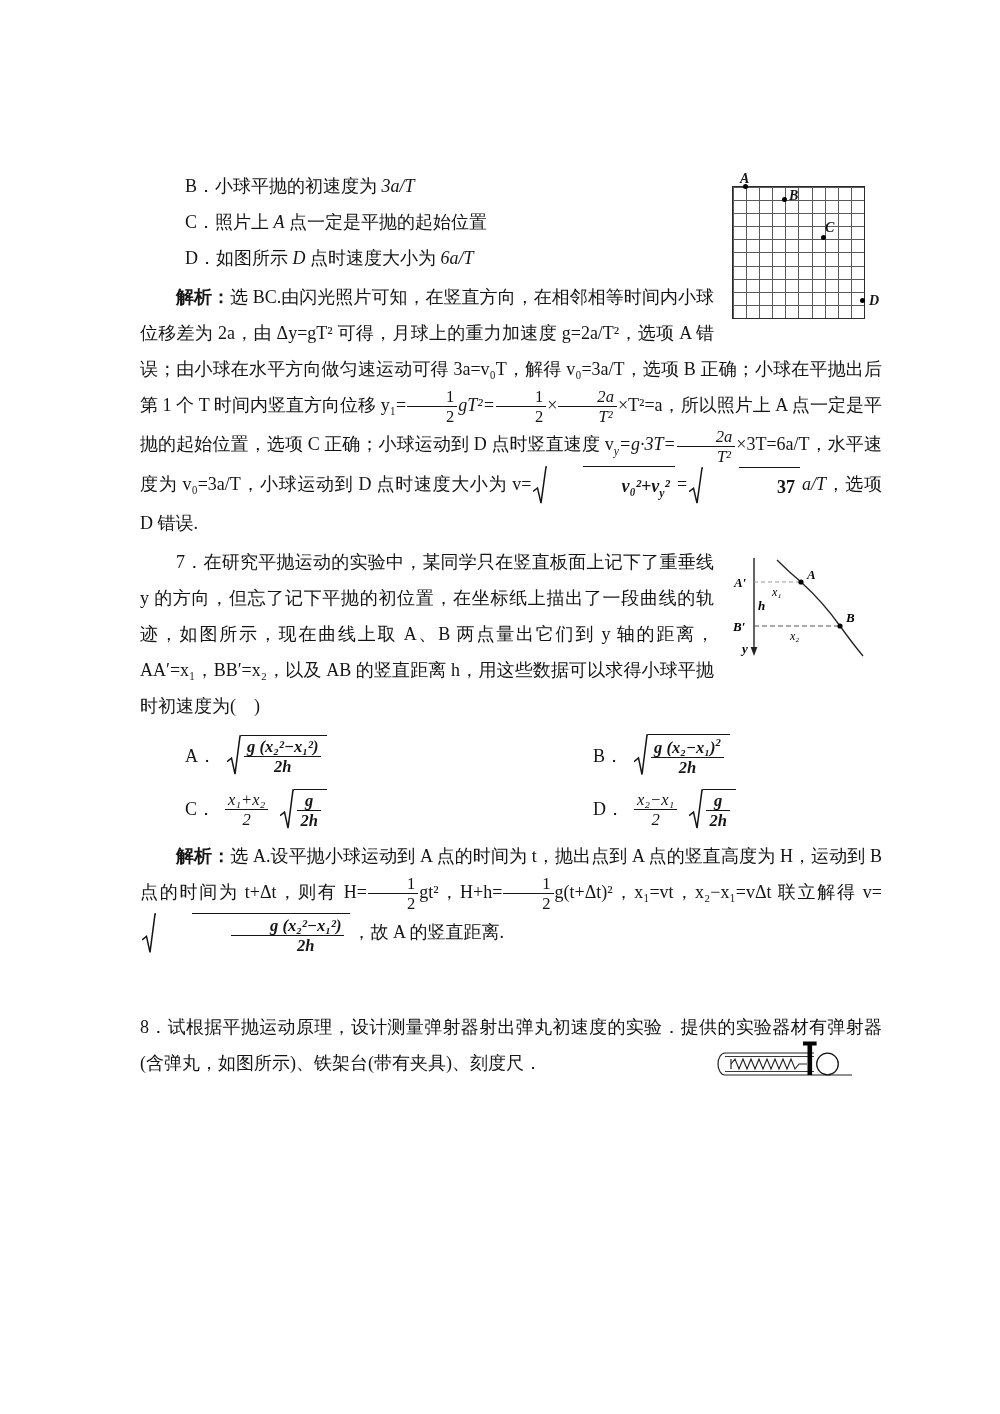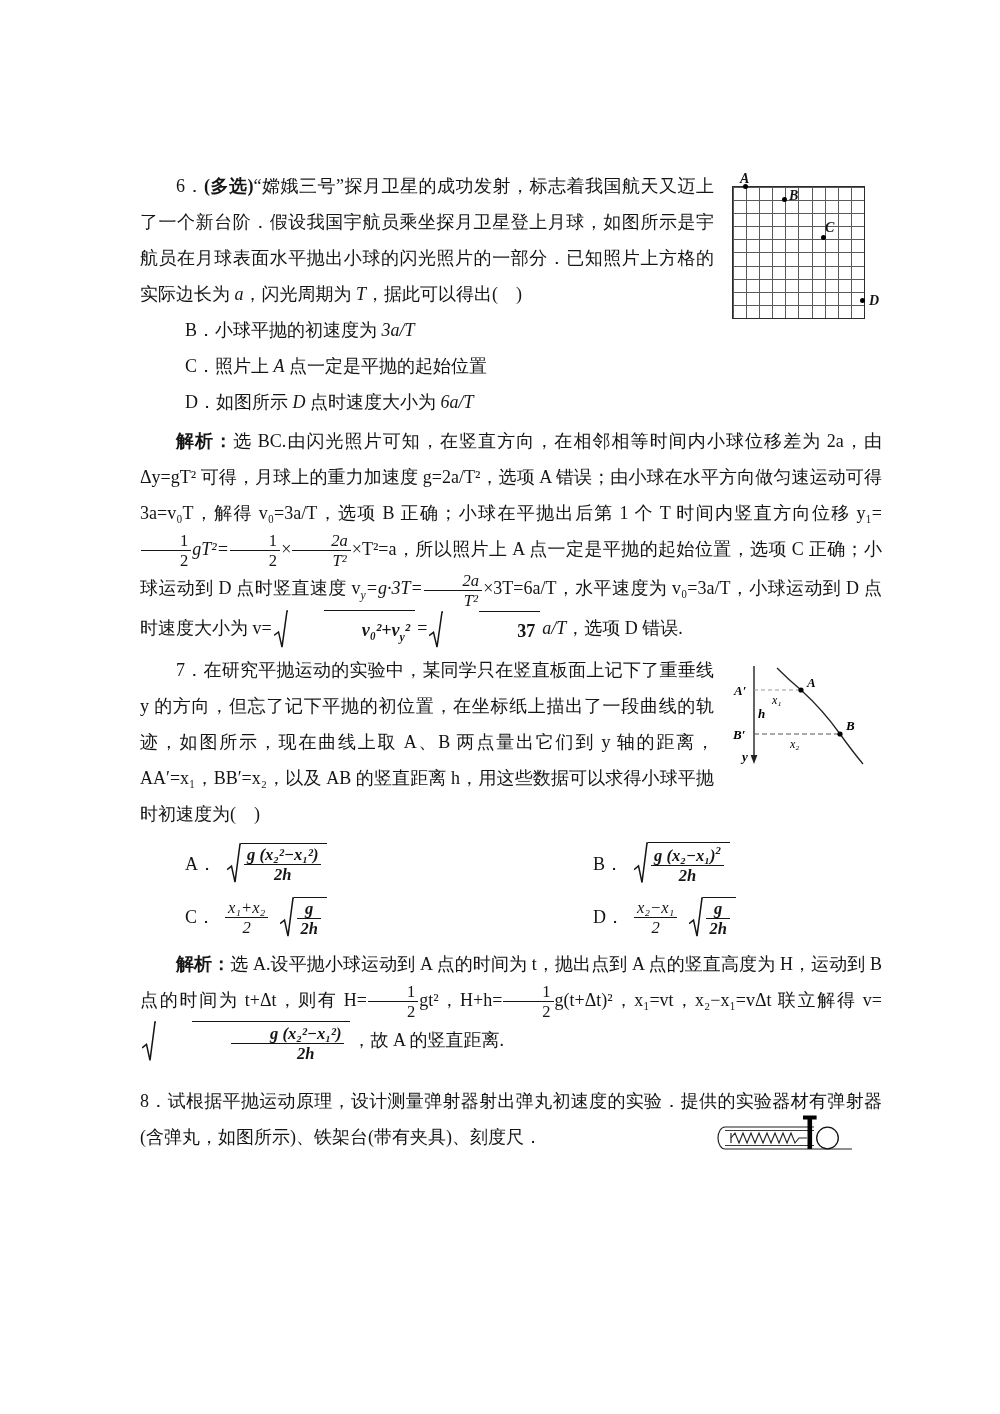--- a/index.html
+++ b/index.html
@@ -33,44 +33,41 @@
   .fig1{float:right;width:158px;height:154px;position:relative;margin:4px 0 6px 10px;}
   .gridbox{position:absolute;left:8px;top:14px;width:131px;height:131px;border:1.6px solid #2b2b2b;
     background-image:
       repeating-linear-gradient(to right,#5a5a5a 0 1px,transparent 1px 13.1px),
       repeating-linear-gradient(to bottom,#5a5a5a 0 1px,transparent 1px 13.1px);}
   .gdot{position:absolute;width:5px;height:5px;border-radius:50%;background:#000;}
   .glabel{position:absolute;font-style:italic;font-weight:700;font-size:14px;line-height:1;}
   
   .fig2{float:right;width:160px;height:118px;margin:2px 0 2px 8px;}
   
-  .q8{position:relative;margin-top:20px;}
+  .q8{position:relative;margin-top:54px;}
   .fig3{position:absolute;right:24px;top:30px;width:147px;height:54px;}
   svg text{font-family:"Liberation Serif","DejaVu Serif",serif;}
 </style>
 </head>
 <body>
 
 <div class="page">
 
   <section>
     <div class="fig1">
       <div class="gridbox"></div>
       <span class="glabel" style="left:16px;top:0;">A</span>
       <span class="gdot" style="left:19px;top:12px;"></span>
       <span class="glabel" style="left:65px;top:17px;">B</span>
       <span class="gdot" style="left:58px;top:25px;"></span>
       <span class="glabel" style="left:101px;top:49px;">C</span>
       <span class="gdot" style="left:97px;top:63px;"></span>
       <span class="glabel" style="left:145px;top:122px;">D</span>
       <span class="gdot" style="left:136px;top:126px;"></span>
     </div>
-    <p class="para indent">
-      <span>6．</span><span class="bold">(多选)</span><span>“嫦娥三号”探月卫星的成功发射，标志着我国航天又迈上了一个新台阶．假设我国宇航员乘坐探月卫星登上月球，如图所示是宇航员在月球表面水平抛出小球的闪光照片的一部分．已知照片上方格的实际边长为 </span><span class="vr">a</span><span>，闪光周期为 </span><span class="vr">T</span><span>，据此可以得出(　)</span>
-    </p>
     <div class="opt">
       <span>B．</span><span>小球平抛的初速度为 </span><span class="vr">3a/T</span>
     </div>
     <div class="opt">
       <span>C．</span><span>照片上 </span><span class="vr">A</span><span> 点一定是平抛的起始位置</span>
     </div>
     <div class="opt">
       <span>D．</span><span>如图所示 </span><span class="vr">D</span><span> 点时速度大小为 </span><span class="vr">6a/T</span>
     </div>
     <p class="para indent sol">

